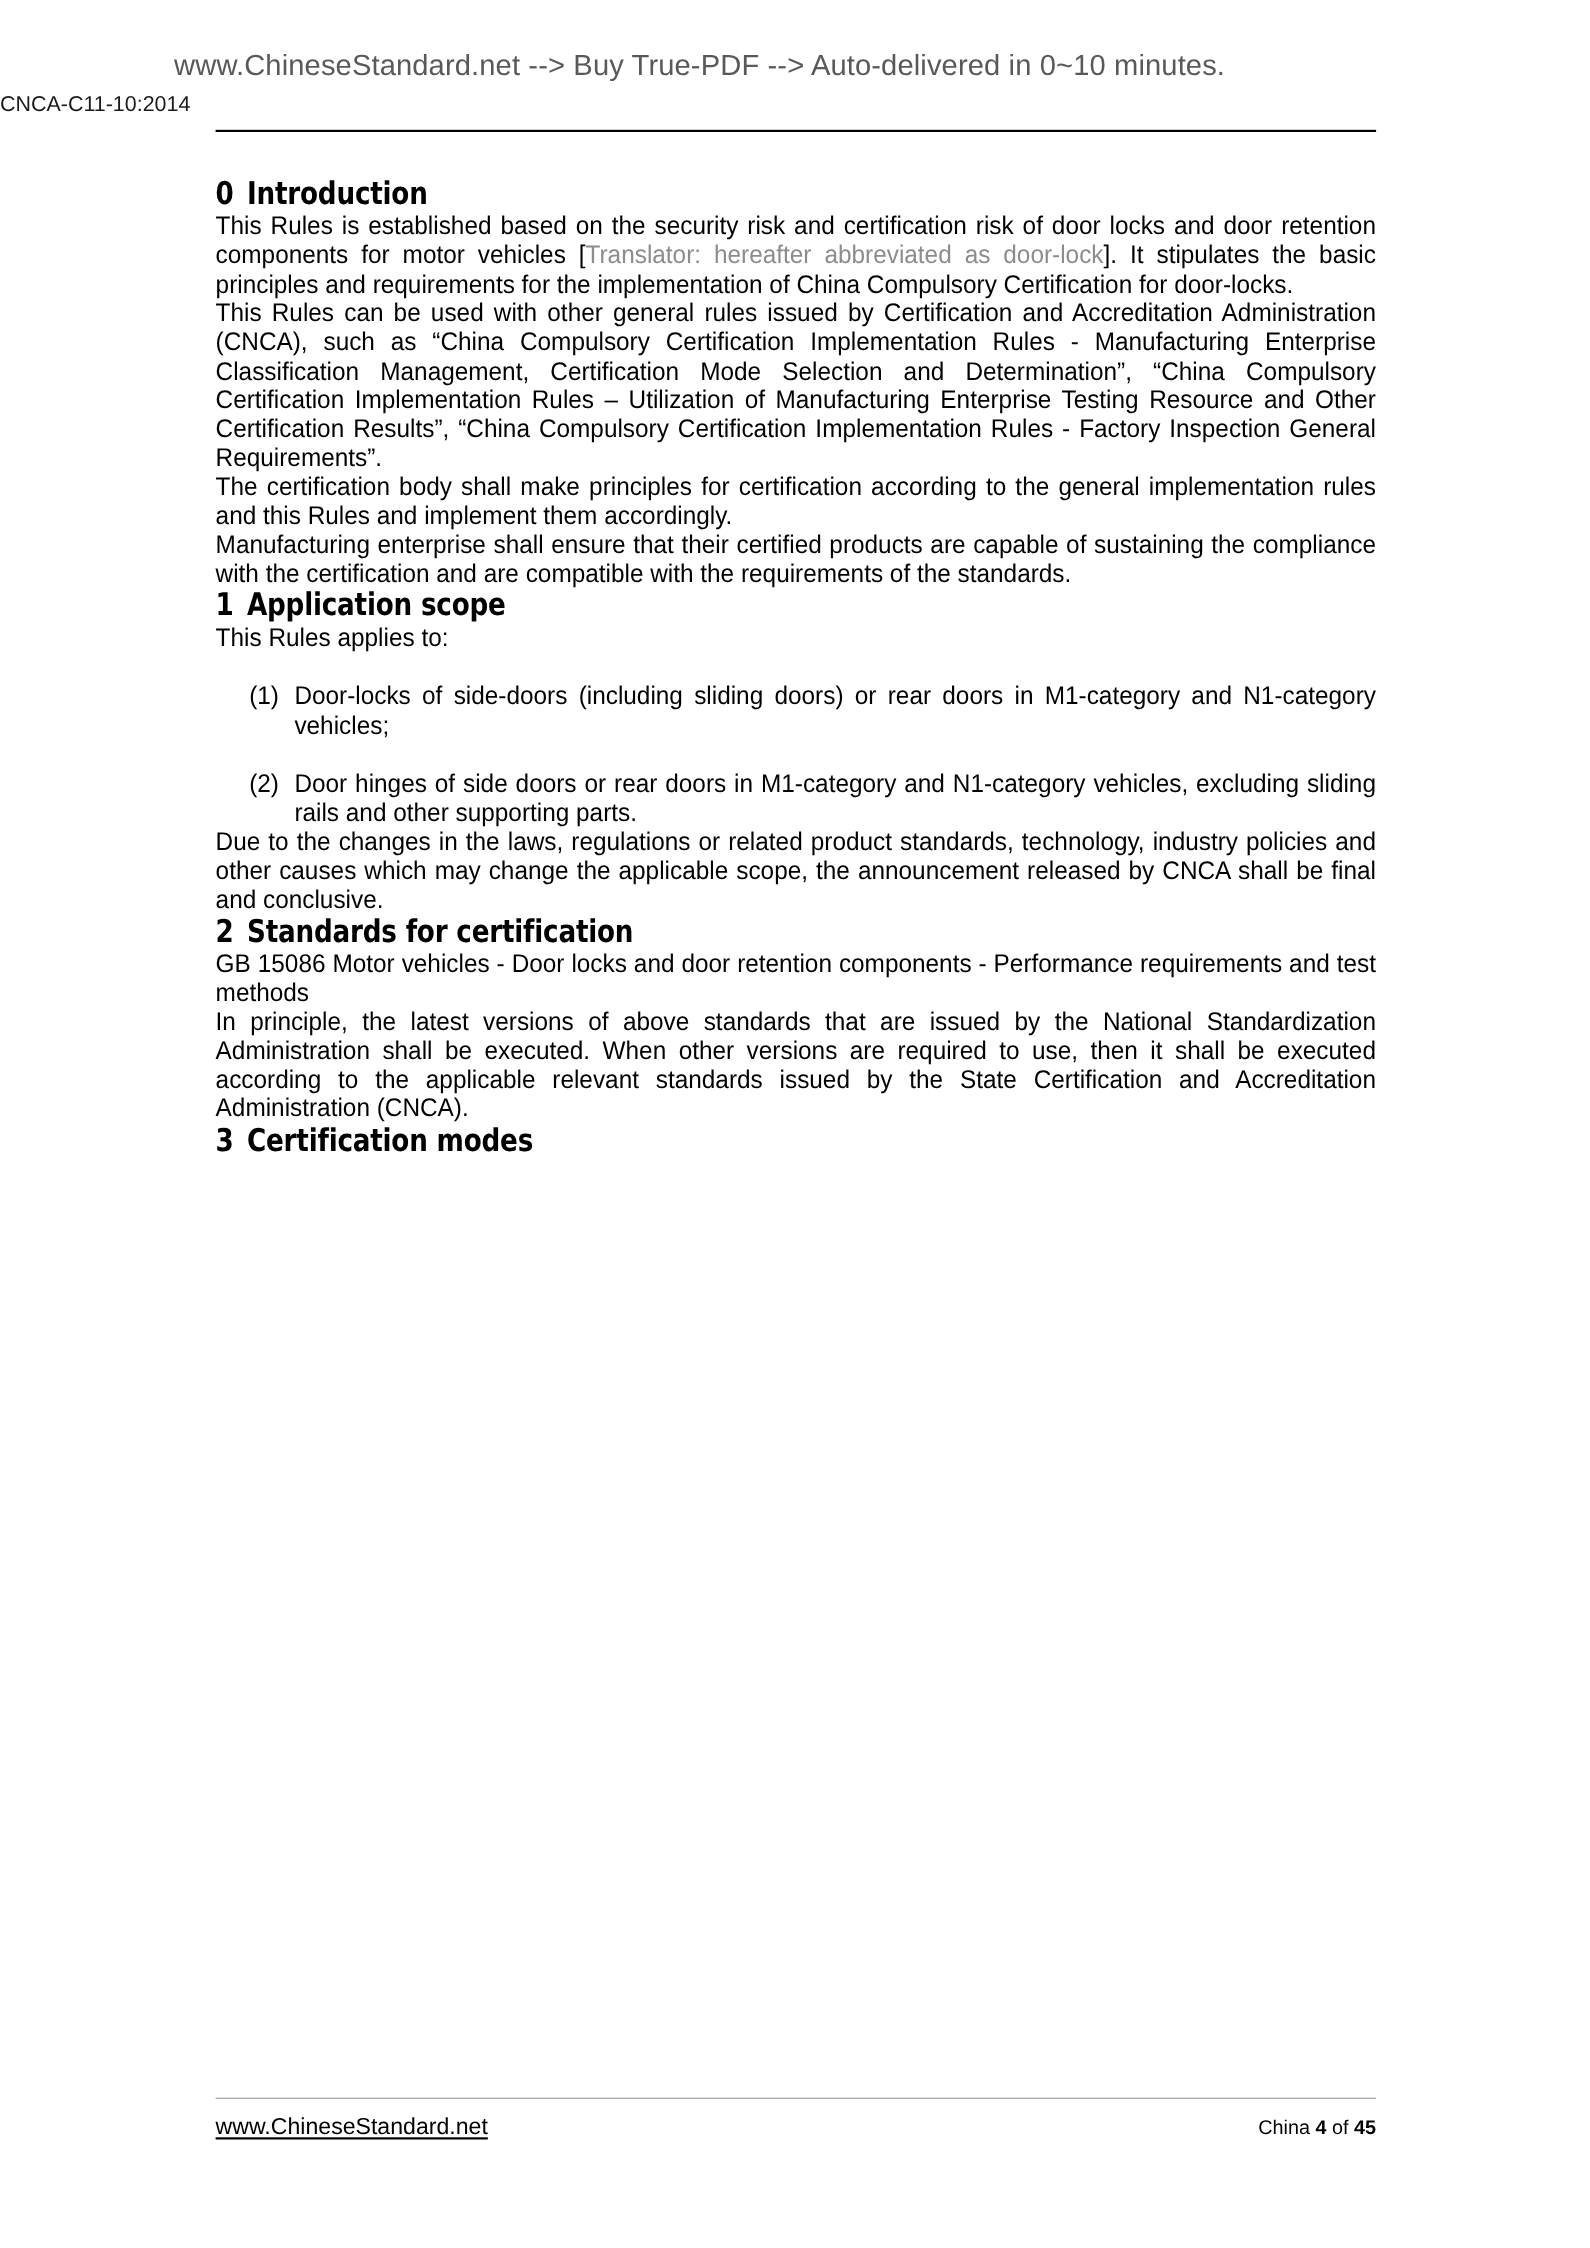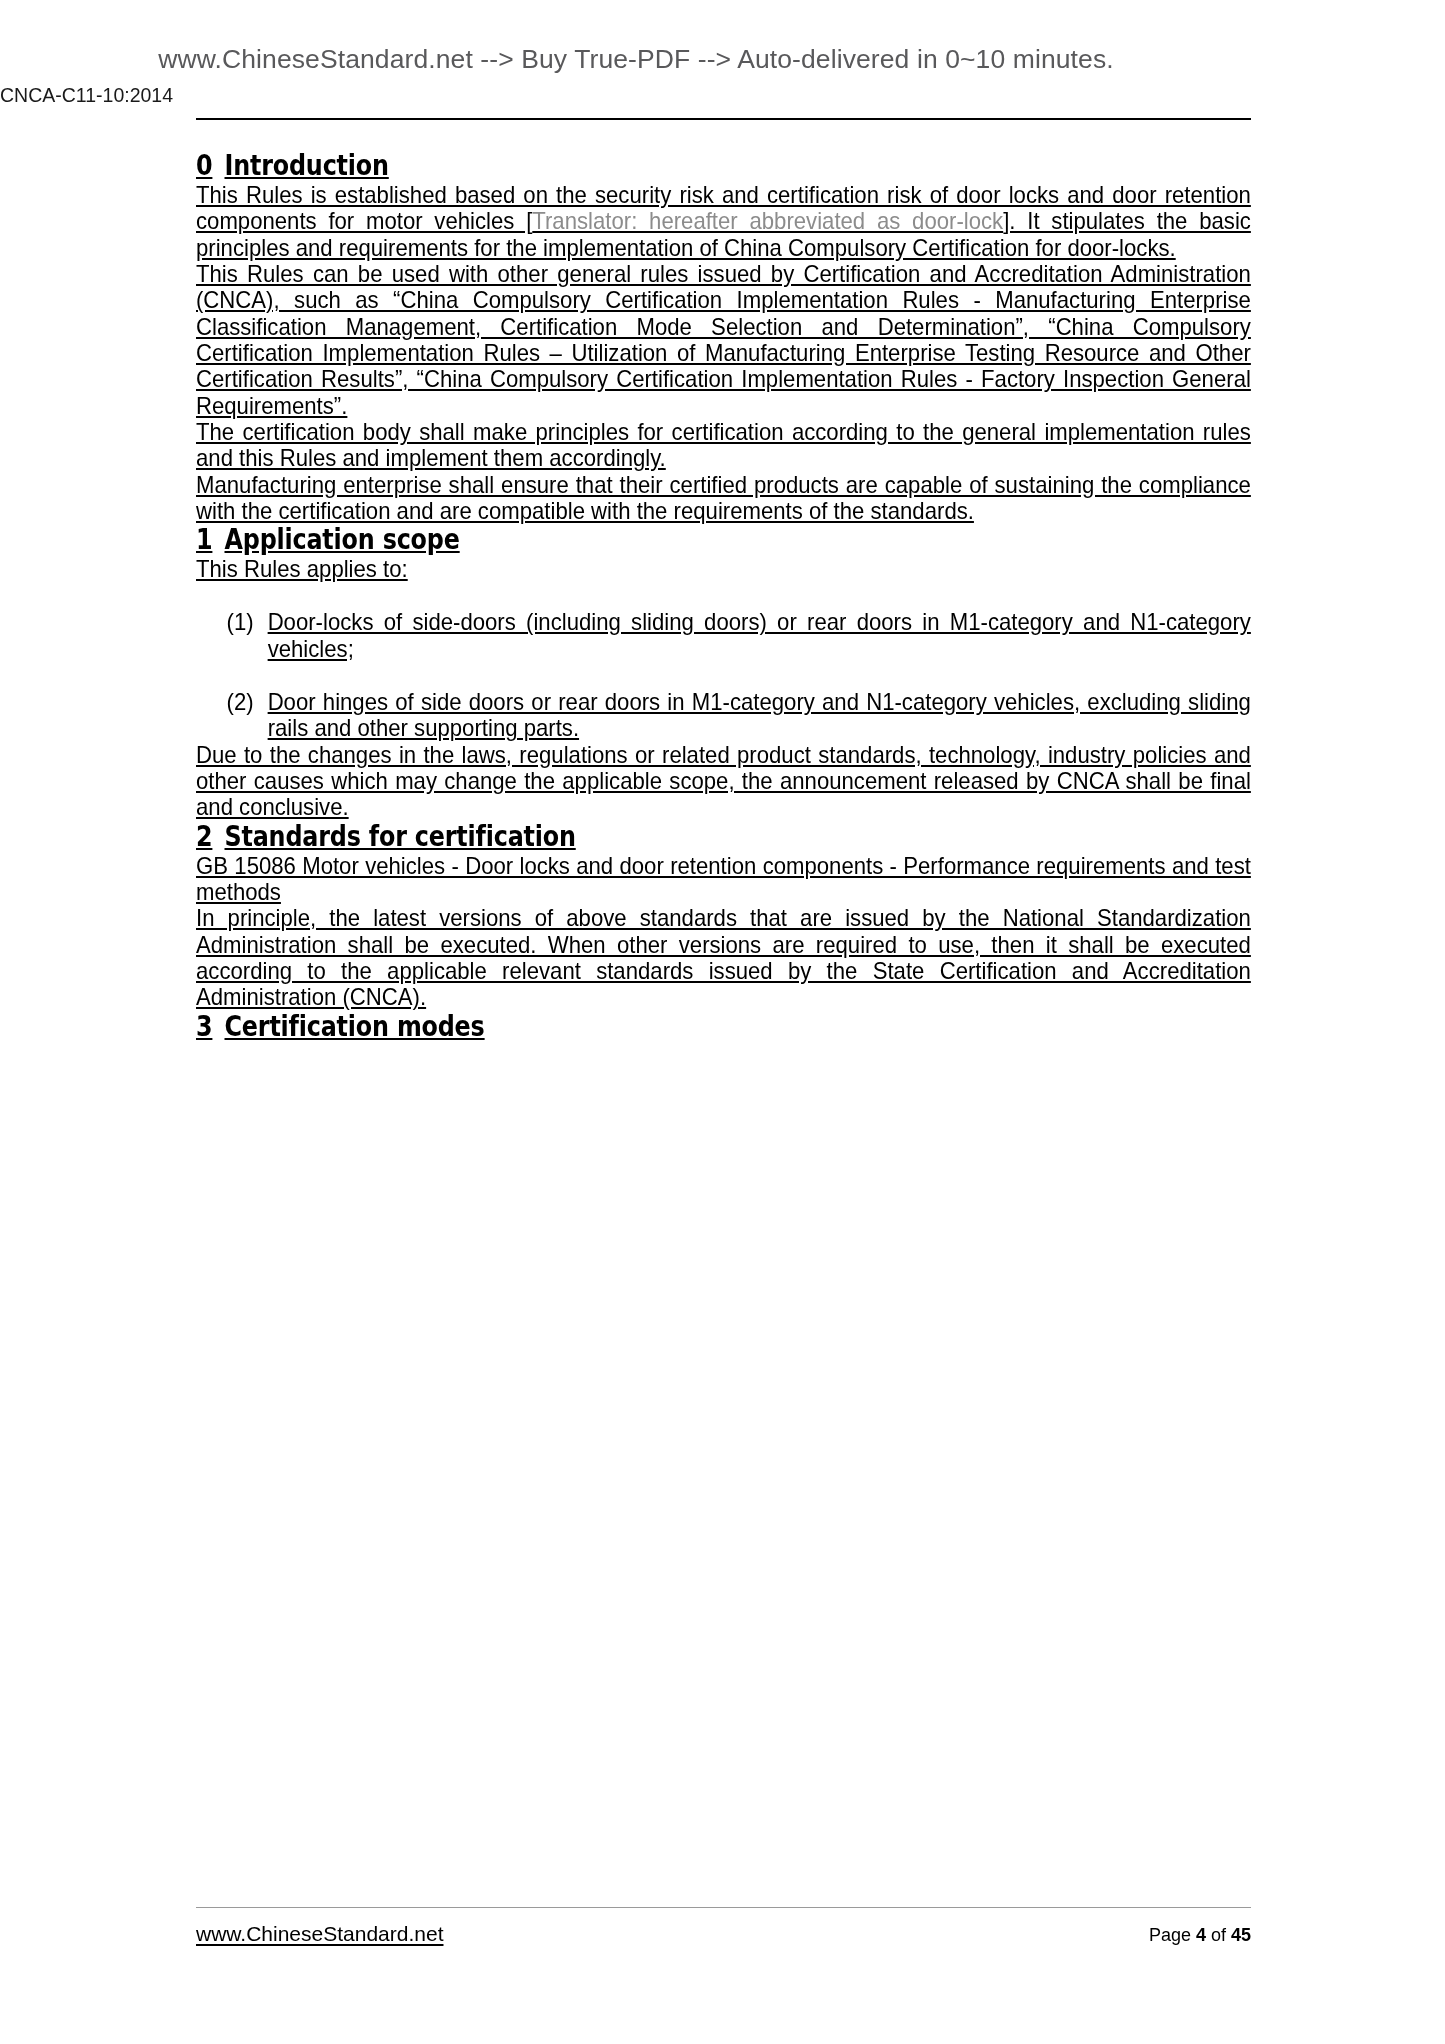--- a/index.html
+++ b/index.html
@@ -48,23 +48,22 @@
     top: 118px;
     width: 1055px;
     height: 0;
     border-top: 2.2px solid #000000;
   }
 
   
   .content {
     position: absolute;
     left: 196px;
-    top: 150px;
-    width: 1055px;
-    text-decoration: underline;
+    top: 160px;
+    width: 1055px;
   }
 
   h2.section-heading {
     font-family: "DejaVu Sans", sans-serif;
     font-weight: bold;
     font-size: 28.5px;
     line-height: 1.12;
     margin: 0;
     color: #000000;
     letter-spacing: -0.2px;
@@ -205,16 +204,16 @@
 
     <h2 class="section-heading sp-heading-big">
       <span class="num">3</span><span>Certification modes</span>
     </h2>
 
   </div>
 
   <div class="footer-rule"></div>
   <div class="footer">
     <span class="footer-left">www.ChineseStandard.net</span>
-    <span class="footer-right"><span>Page </span><b>4</b><span> of </span><b>45</b></span>
+    <span class="footer-right"><span>China </span><b>4</b><span> of </span><b>45</b></span>
   </div>
 
 </div>
 
 </body></html>

